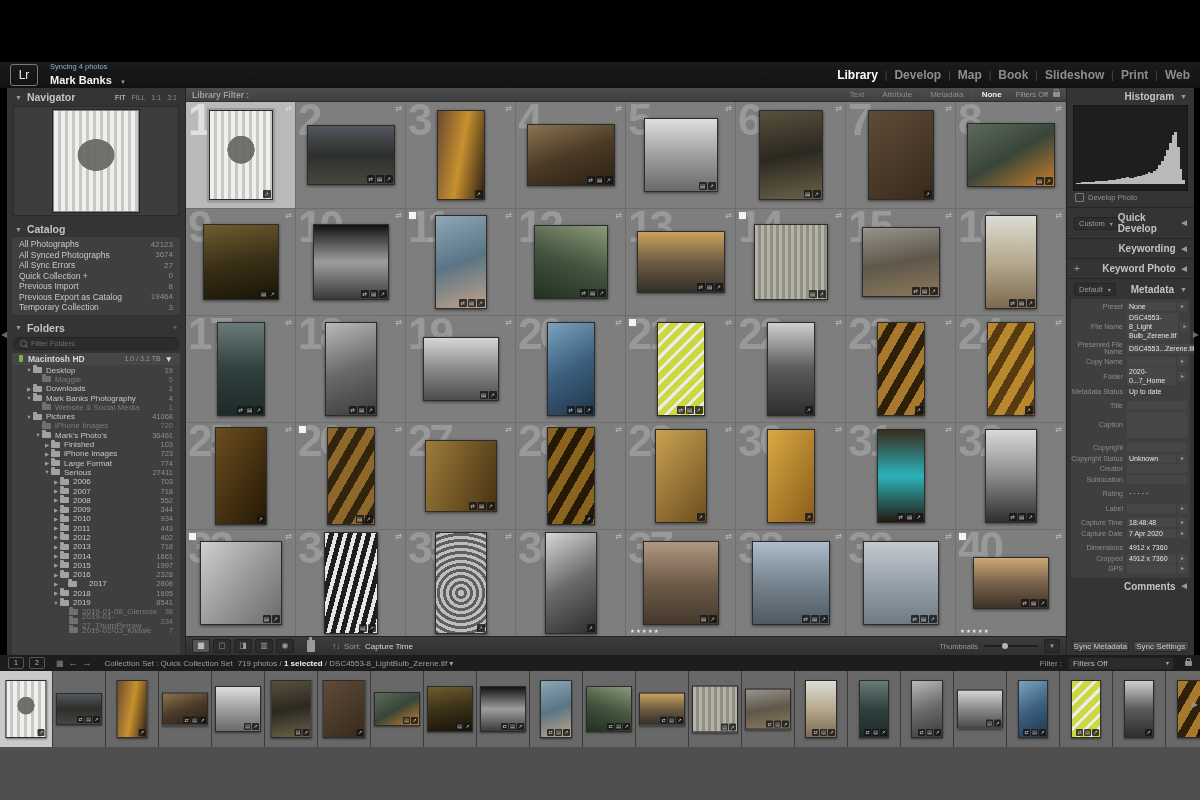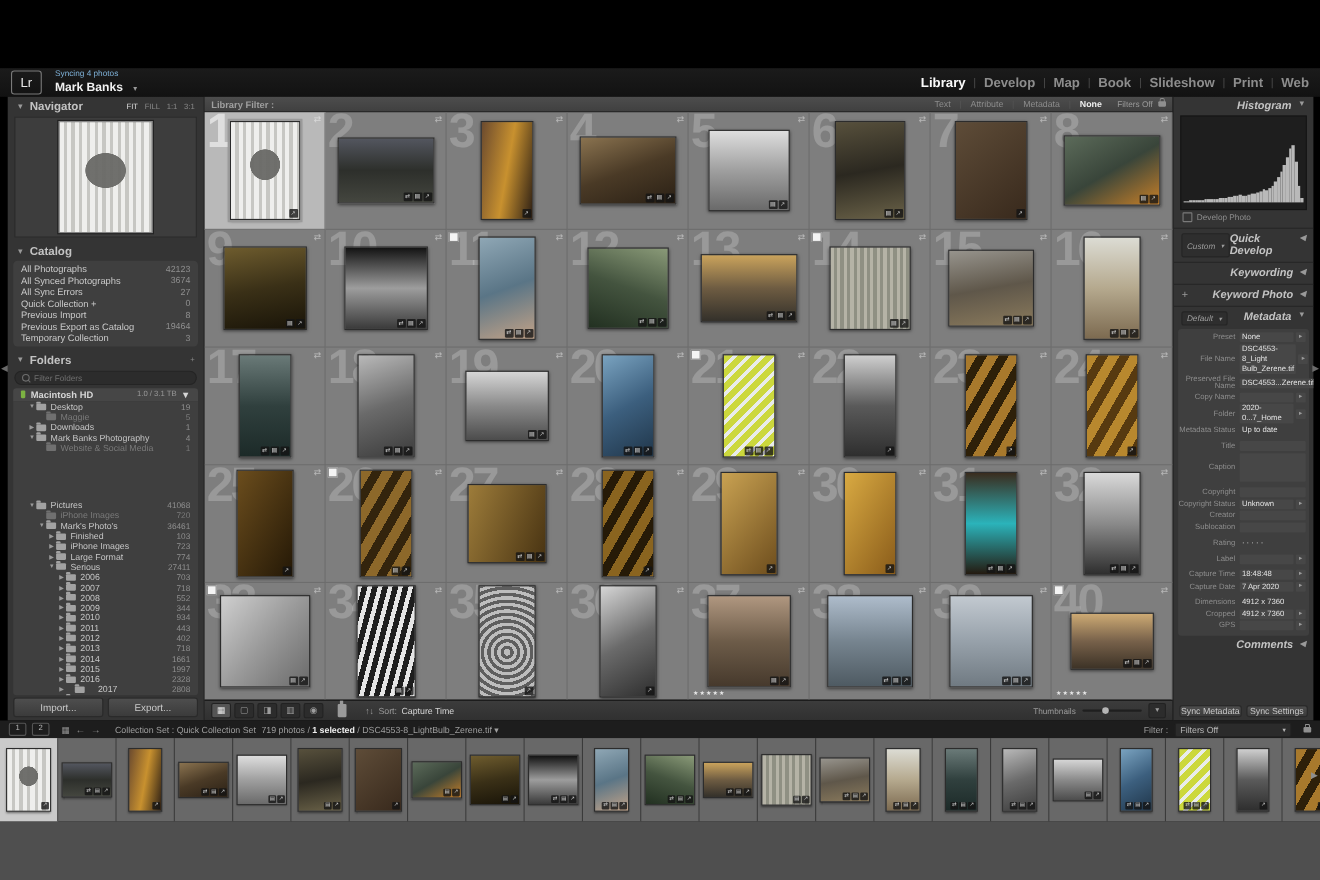--- a/index.html
+++ b/index.html
@@ -74,21 +74,21 @@
   .tool-ico.on{background:#555;color:#e6e6e6;}
   #painter{width:8px;height:12px;margin-left:10px;position:relative;background:#9a9a9a;border-radius:1px;}
   #painter:before{content:"";position:absolute;top:-3px;left:2px;width:3px;height:3px;background:#9a9a9a;}
   #sort-zone{margin-left:14px;display:flex;align-items:center;gap:4px;font-size:8px;color:#9a9a9a;}
   #sort-value{color:#d6d6d6;}
   #thumb-zone{margin-left:auto;display:flex;align-items:center;gap:6px;color:#9a9a9a;font-size:7.5px;}
   #thumb-slider{width:54px;height:2px;background:#1f1f1f;border-radius:1px;position:relative;}
   #thumb-slider:before{content:"";position:absolute;left:18px;top:-2px;width:6px;height:6px;border-radius:50%;background:#b5b5b5;}
   #thumb-dd{width:14px;height:12px;background:#2c2c2c;border:1px solid #222;border-radius:2px;color:#9d9d9d;font-size:6px;line-height:12px;text-align:center;}
   
-  .rp-header{display:flex;color:#c3c3c3;font-size:10px;font-weight:bold;padding:3px 7px;flex:none;font-style:italic;}
+  .rp-header{display:flex;align-items:center;color:#c3c3c3;font-size:10px;font-weight:bold;padding:3px 7px;flex:none;}
   .rp-header .tri{margin-left:6px;font-size:7px;color:#9a9a9a;}
   .rp-header .spacer{flex:1;}
   .rp-dd{background:#2e2e2e;border:1px solid #242424;border-radius:2px;color:#9c9c9c;font-size:7.5px;font-weight:normal;padding:1px 4px;display:flex;gap:5px;align-items:center;}
   #histogram-box{height:76px;margin:0 6px;background:#1e1e1e;border:1px solid #151515;display:flex;align-items:flex-end;padding:2px 2px 6px 2px;flex:none;}
   #histogram-box .hbar{flex:1;background:#b9b9b9;}
   #orig-photo{display:flex;align-items:center;gap:4px;color:#8f8f8f;font-size:7.5px;padding:2px 8px 4px 8px;flex:none;}
   #orig-photo .chk{width:7px;height:7px;border:1px solid #7a7a7a;border-radius:1px;}
   .rp-sep{height:1px;background:#262626;margin:1px 0;flex:none;}
   #metadata-fields{background:#3f3f3f;margin:0 4px;border-radius:3px;padding:3px 3px 3px 0;flex:none;}
   .md-row{display:flex;align-items:center;margin-bottom:1.5px;}
@@ -236,21 +236,21 @@
           <span class="folder-ico"></span>
           <span>Mark Banks Photography</span>
           <span class="cnt">4</span>
         </div>
         <div class="tree-row dim" style="padding-left: 22px;">
           <span class="arr"></span>
           <span class="folder-ico"></span>
           <span>Website &amp; Social Media</span>
           <span class="cnt">1</span>
         </div>
-        <div class="tree-row" style="padding-left: 13px; margin-top: 43px;">
+        <div class="tree-row" style="padding-left: 13px;">
           <span class="arr">▼</span>
           <span class="folder-ico"></span>
           <span>Pictures</span>
           <span class="cnt">41068</span>
         </div>
         <div class="tree-row dim" style="padding-left: 22px;">
           <span class="arr"></span>
           <span class="folder-ico"></span>
           <span>iPhone Images</span>
           <span class="cnt">720</span>
@@ -381,24 +381,20 @@
           <span>2019-01-27_ThorpPerrow</span>
           <span class="cnt">234</span>
         </div>
         <div class="tree-row dim" style="padding-left: 49px;">
           <span class="arr"></span>
           <span class="folder-ico"></span>
           <span>2019-02-03_Kildale</span>
           <span class="cnt">7</span>
         </div>
       </div>
-    <div id="left-buttons">
-      <div class="lr-btn">Import...</div>
-      <div class="lr-btn">Export...</div>
-    </div>
   </div>
 
   <div id="center-col">
     <div id="filterbar">
       <span class="title">Library Filter :</span>
       <span id="filter-opts">
           <span class="fo">Text</span>
           <span style="color: rgb(85, 85, 85);">|</span>
           <span class="fo">Attribute</span>
           <span style="color: rgb(85, 85, 85);">|</span>

